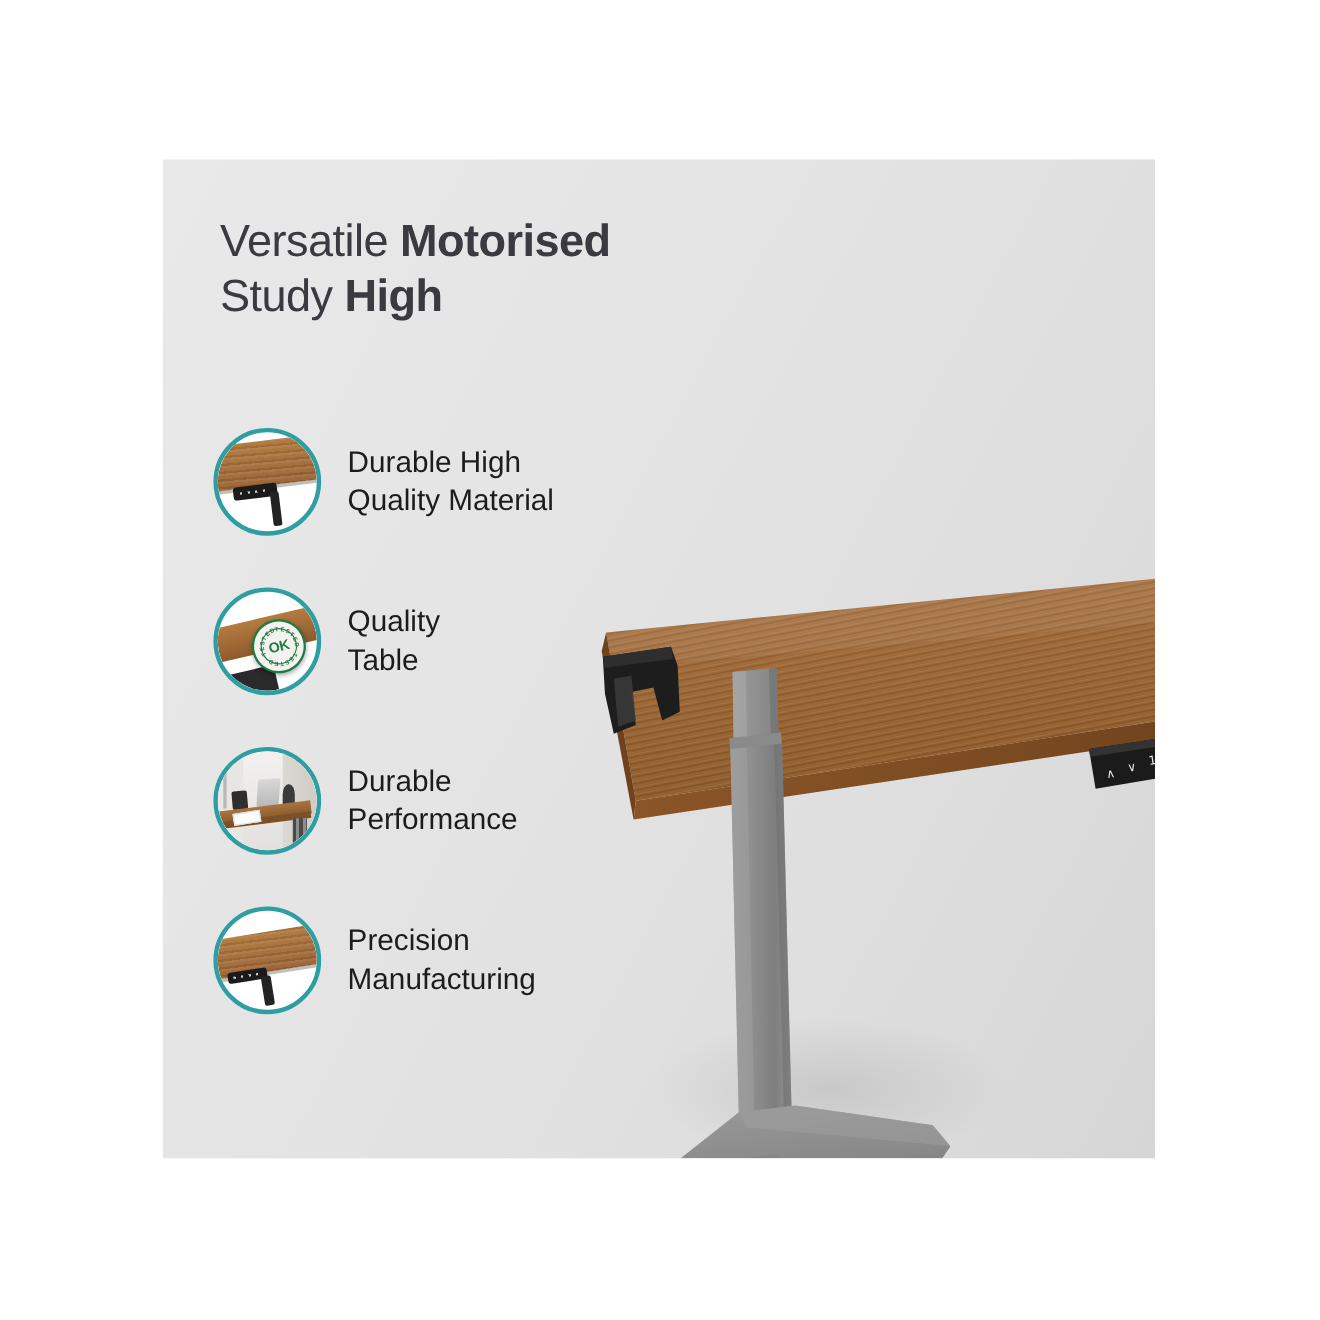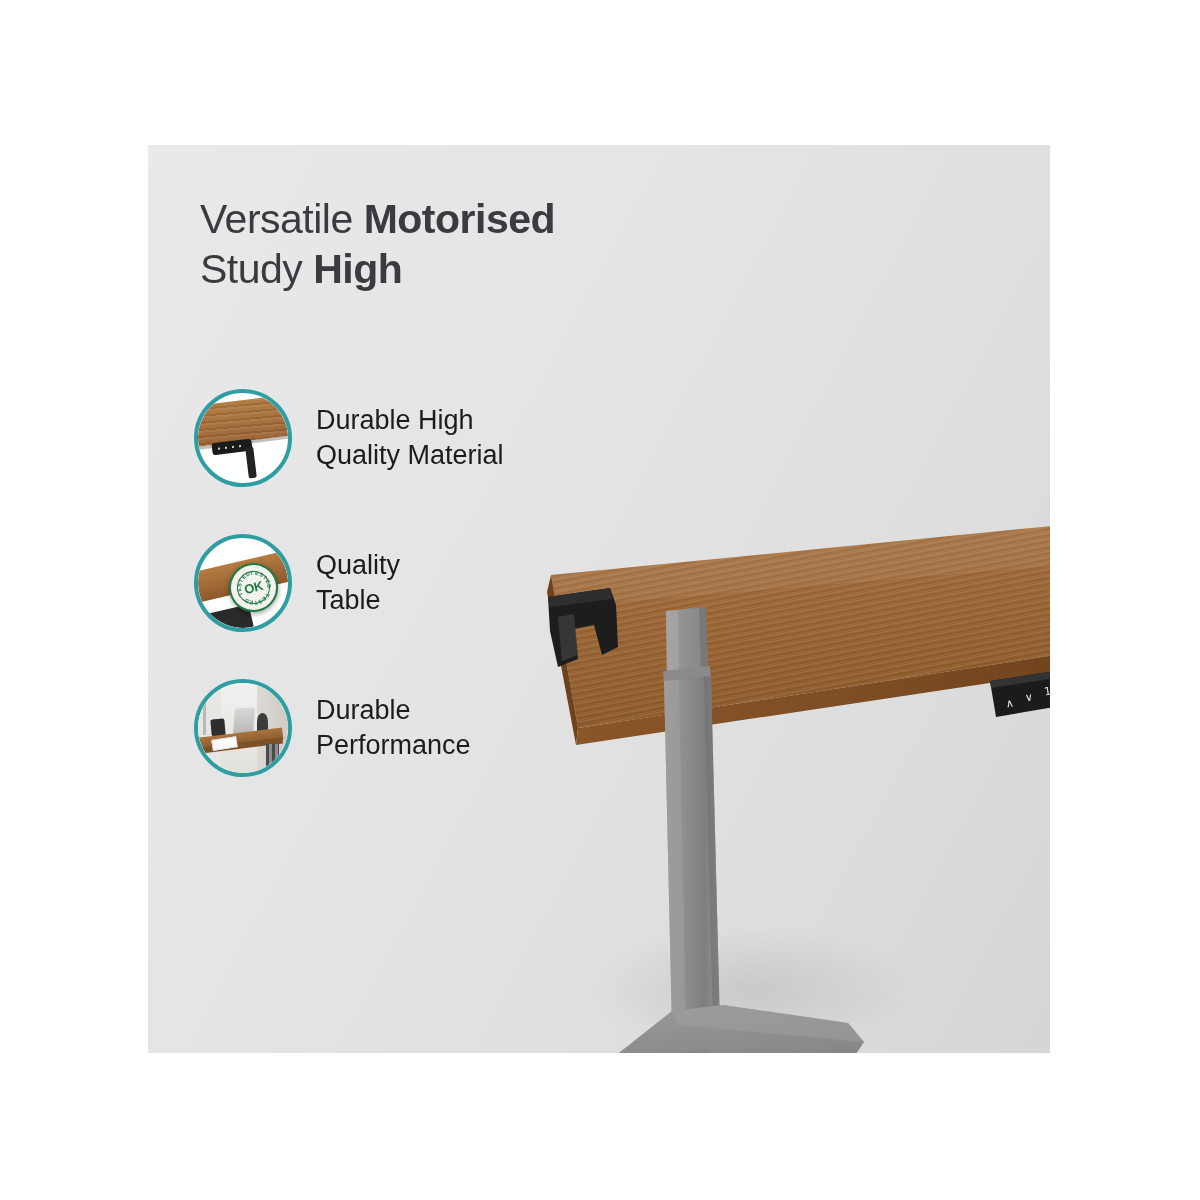--- a/index.html
+++ b/index.html
@@ -434,16 +434,29 @@
             <div class="t3-desk"></div>
             <div class="t3-desk-front"></div>
             <div class="t3-paper"></div>
             <div class="t3-books"></div>
           </div>
         </div>
         <div class="feature-label">Durable
 Performance</div>
       </div>
 
+      <div class="feature">
+        <div class="thumb t4">
+          <div class="thumb-inner">
+            <div class="tw-slab">
+              <div class="tw-grain"></div>
+            </div>
+            <div class="tw-ctrl"></div>
+            <div class="tw-leg"></div>
+          </div>
+        </div>
+        <div class="feature-label">Precision
+Manufacturing</div>
+      </div>
 
     </div>
   </div>
 </div>
 
 </body></html>

